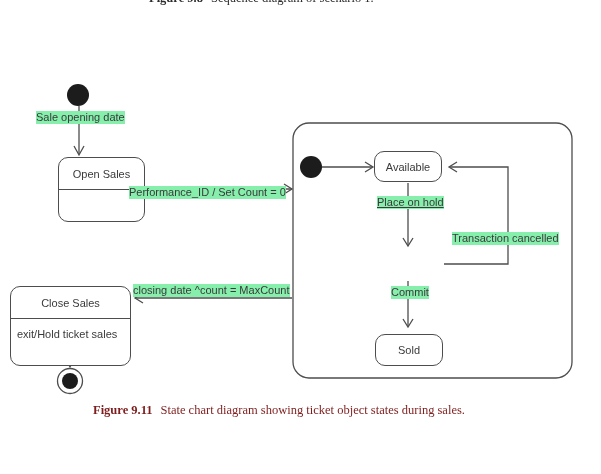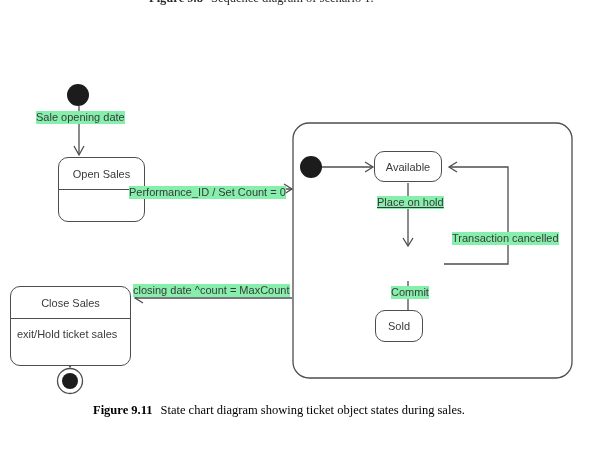--- a/index.html
+++ b/index.html
@@ -48,21 +48,21 @@
     align-items: center;
     padding-left: 6px;
     height: 30px;
   }
   .state.simple .state-name { height: 100%; border-bottom: none; }
 
   #open-sales  { left: 38px;  top: 157px; width: 87px;  height: 65px; margin-left: 20px; }
   #close-sales { left: 10px;  top: 258px; width: 121px; height: 80px; margin-top: 28px; }
   #available   { left: 374px; top: 151px; width: 68px;  height: 31px; }
   #on-hold     { left: 375px; top: 248px; width: 68px;  height: 32px; }
-  #sold        { left: 375px; top: 310px; width: 48px;  height: 32px; }
+  #sold        { left: 375px; top: 334px; width: 68px;  height: 32px; }
 
   
   .tlabel {
     position: absolute;
     font-size: 11px;
     white-space: nowrap;
     background: #86efac;
     line-height: 13px;
     color: #3a3a3a;
   }
@@ -74,21 +74,21 @@
   #lbl-closing-date   { left: 133px; top: 284px; }
 
   
   .caption {
     position: absolute;
     left: 93px;
     top: 403px;
     font-family: "Liberation Serif", serif;
     font-size: 12.5px;
     white-space: nowrap;
-    color: #000000;
+    color: #7f1d1d;
   }
 </style>
 </head>
 <body>
 
 <div class="page">
 
   <div class="top-clip">
     <span class="cap-label">Figure 9.8</span><span>Sequence diagram of scenario 1.</span>
   </div>

